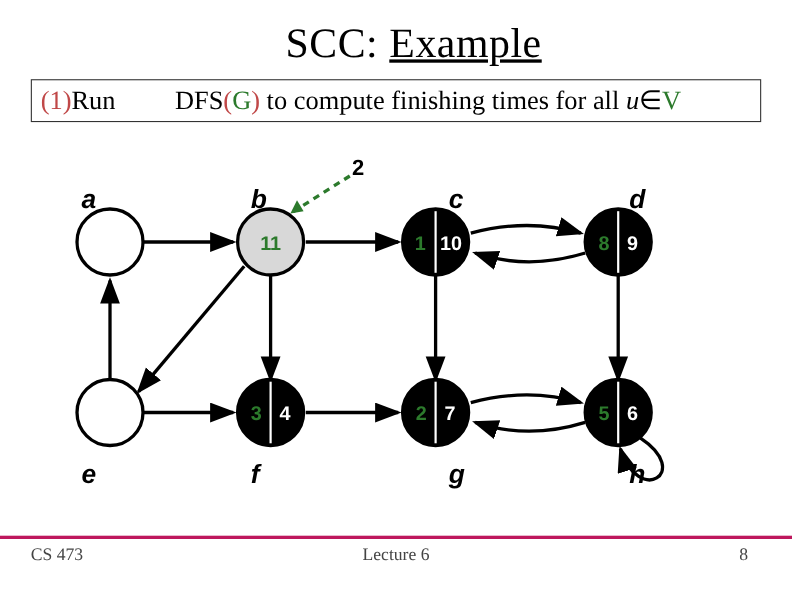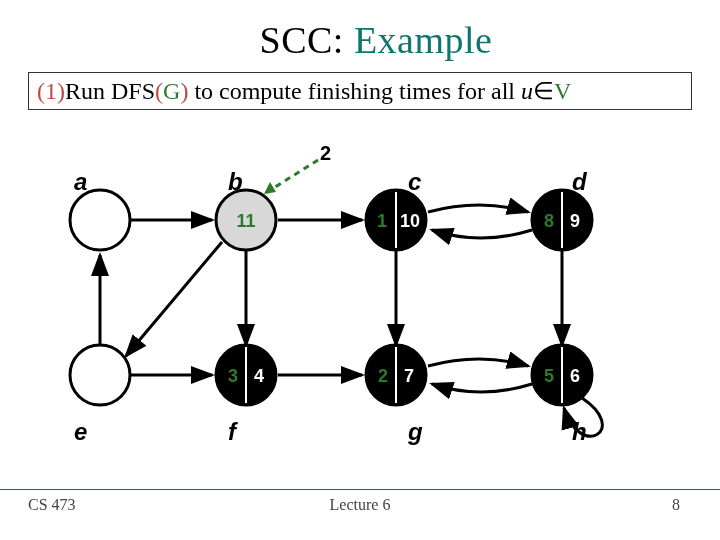--- a/index.html
+++ b/index.html
@@ -12,29 +12,29 @@
     position: relative;
     overflow: hidden;
   }
   .title {
     text-align: center;
     font-size: 38px;
     margin-top: 18px;
     letter-spacing: 0.5px;
   }
   .title .black { color: #000; margin-left: 32px; }
-  .title .red { color: #0f766e; }
+  .title .red { color: #000000; text-decoration: underline; }
   .step-box {
     margin: 10px 28px 0 28px;
     border: 1px solid #333;
     padding: 4px 8px;
     font-size: 24px;
   }
   .step-box .num { color: #c04848; }
-  .step-box .dfs { font-family: "Times New Roman", serif; font-variant: small-caps; }
+  .step-box .dfs { font-family: "Times New Roman", serif; font-variant: small-caps; margin-left: 48px; }
   .step-box .g, .step-box .v { color: #2c7a2c; }
   .step-box .u { font-style: italic; }
   .step-box .in { font-family: "Times New Roman", serif; }
   .diagram {
     position: absolute;
     left: 60px;
     top: 150px;
     width: 600px;
     height: 320px;
   }
@@ -59,21 +59,21 @@
     font-family: Arial, Helvetica, sans-serif;
     font-weight: bold;
     font-size: 20px;
     color: #000;
   }
   .footer {
     position: absolute;
     bottom: 26px;
     left: 0;
     width: 720px;
-    border-top: 1px solid #be185d;
+    border-top: 3px solid #be185d;
     padding-top: 6px;
   }
   .footer-row {
     display: flex;
     font-family: "Times New Roman", serif;
     font-size: 16px;
     color: #444;
   }
   .footer-left { width: 33%; padding-left: 28px; }
   .footer-center { width: 34%; text-align: center; }

